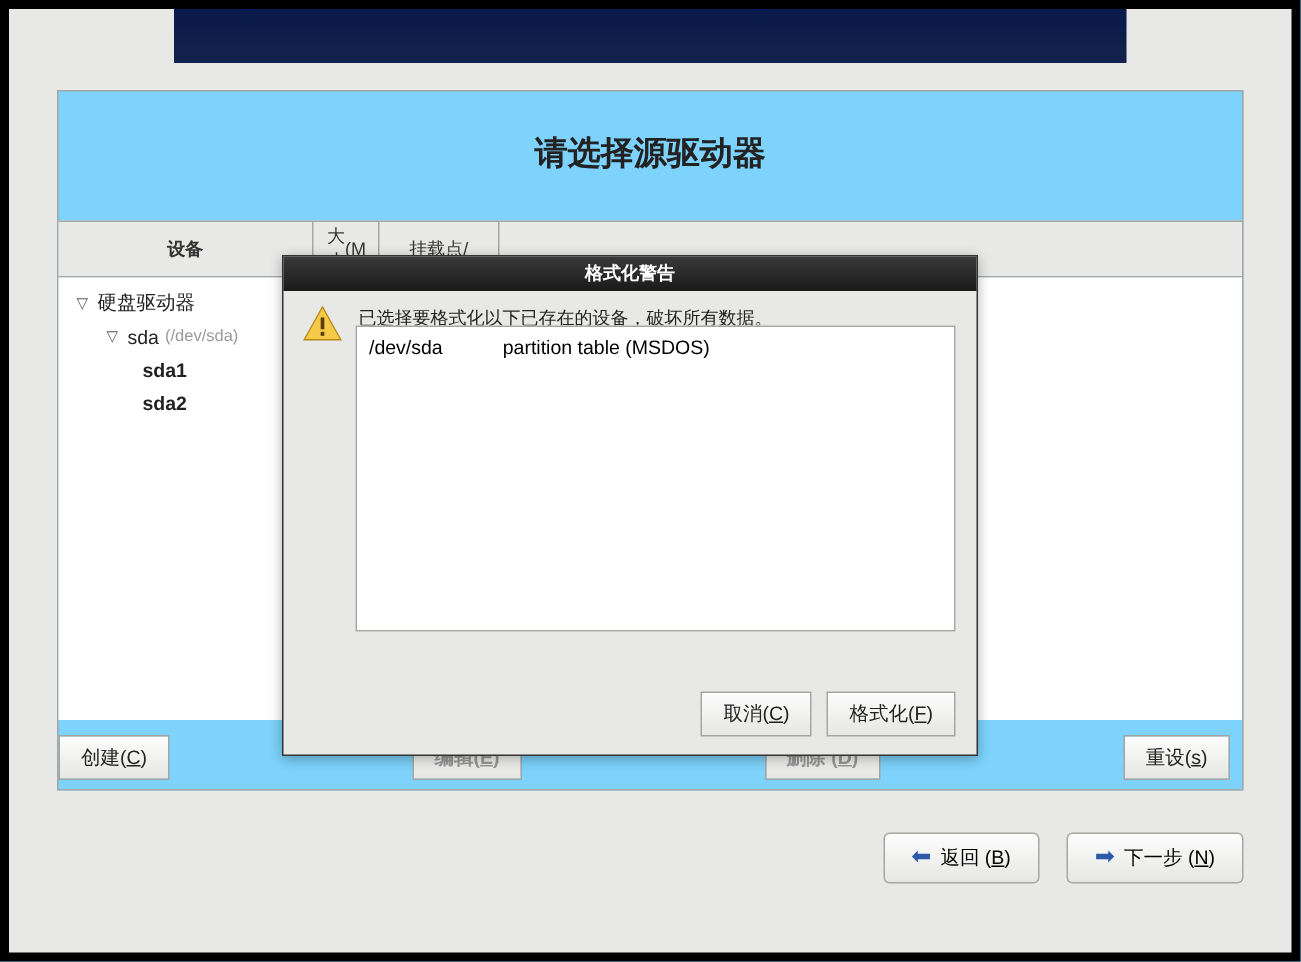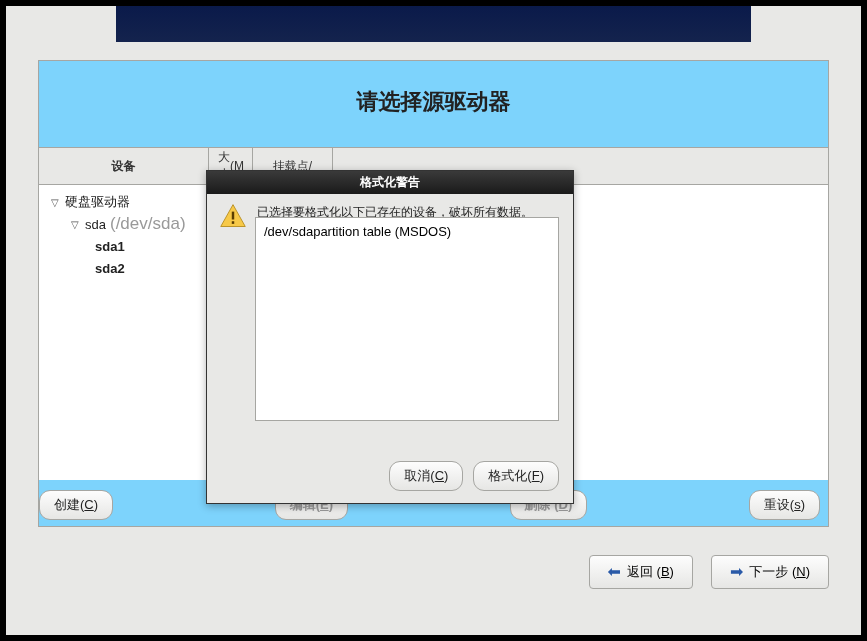--- a/index.html
+++ b/index.html
@@ -71,38 +71,38 @@
       padding-left: 12px;
       color: #222;
     }
     .expander {
       width: 14px; display: inline-block;
       color: #555;
       font-size: 10px;
     }
     .indent-1 { padding-left: 32px; }
     .indent-2 { padding-left: 56px; font-weight: bold; }
-    .muted { color: #999; font-size: 17px; margin-left: 4px; }
+    .muted { color: #999; font-size: 11px; margin-left: 4px; }
     .size-cell {
       position: absolute;
       left: 170px; width: 44px;
       text-align: right;
     }
     .action-bar {
       position: absolute;
       left: 0; right: 0; bottom: 6px;
       display: flex;
       justify-content: space-between;
       gap: 4px;
       padding-right: 8px;
     }
     .btn {
       background: linear-gradient(to bottom, #fdfdfd, #e6e6e4);
       border: 1px solid #a6a6a2;
-      border-radius: 11px;
+      border-radius: 0;
       padding: 5px 14px;
       font-size: 13px;
       color: #222;
       cursor: pointer;
     }
     .btn[disabled] {
       color: #999;
       cursor: default;
       font-weight: bold;
     }
@@ -128,22 +128,22 @@
     }
     .arrow-left, .arrow-right {
       display: inline-block;
       font-size: 16px;
       color: #2a5aa8;
       line-height: 1;
     }
     
     .modal {
       position: absolute;
-      left: 200px; top: 164px;
-      width: 368px; height: 334px;
+      left: 182px; top: 164px;
+      width: 464px; height: 334px;
       background: #e8e8e6;
       border: 1px solid #333;
       box-shadow: 0 2px 8px rgba(0,0,0,0.3);
     }
     .modal-title {
       background: linear-gradient(to bottom, #3a3a3a, #1a1a1a);
       color: #fff;
       font-size: 12px;
       text-align: center;
       padding: 3px 0;
@@ -164,21 +164,21 @@
       color: #222;
       padding-top: 2px;
     }
     .modal-list {
       position: absolute;
       left: 48px; right: 14px; top: 46px; height: 204px;
       background: #fff;
       border: 1px solid #a6a6a2;
       padding: 6px 8px;
     }
-    .list-row { display: flex; font-size: 13px; }
+    .list-row { display: flex; gap: 40px; font-size: 13px; }
     .modal-actions {
       position: absolute;
       right: 14px; bottom: 12px;
       display: flex;
       gap: 10px;
     }
   </style>
 </head>
 <body>
 

